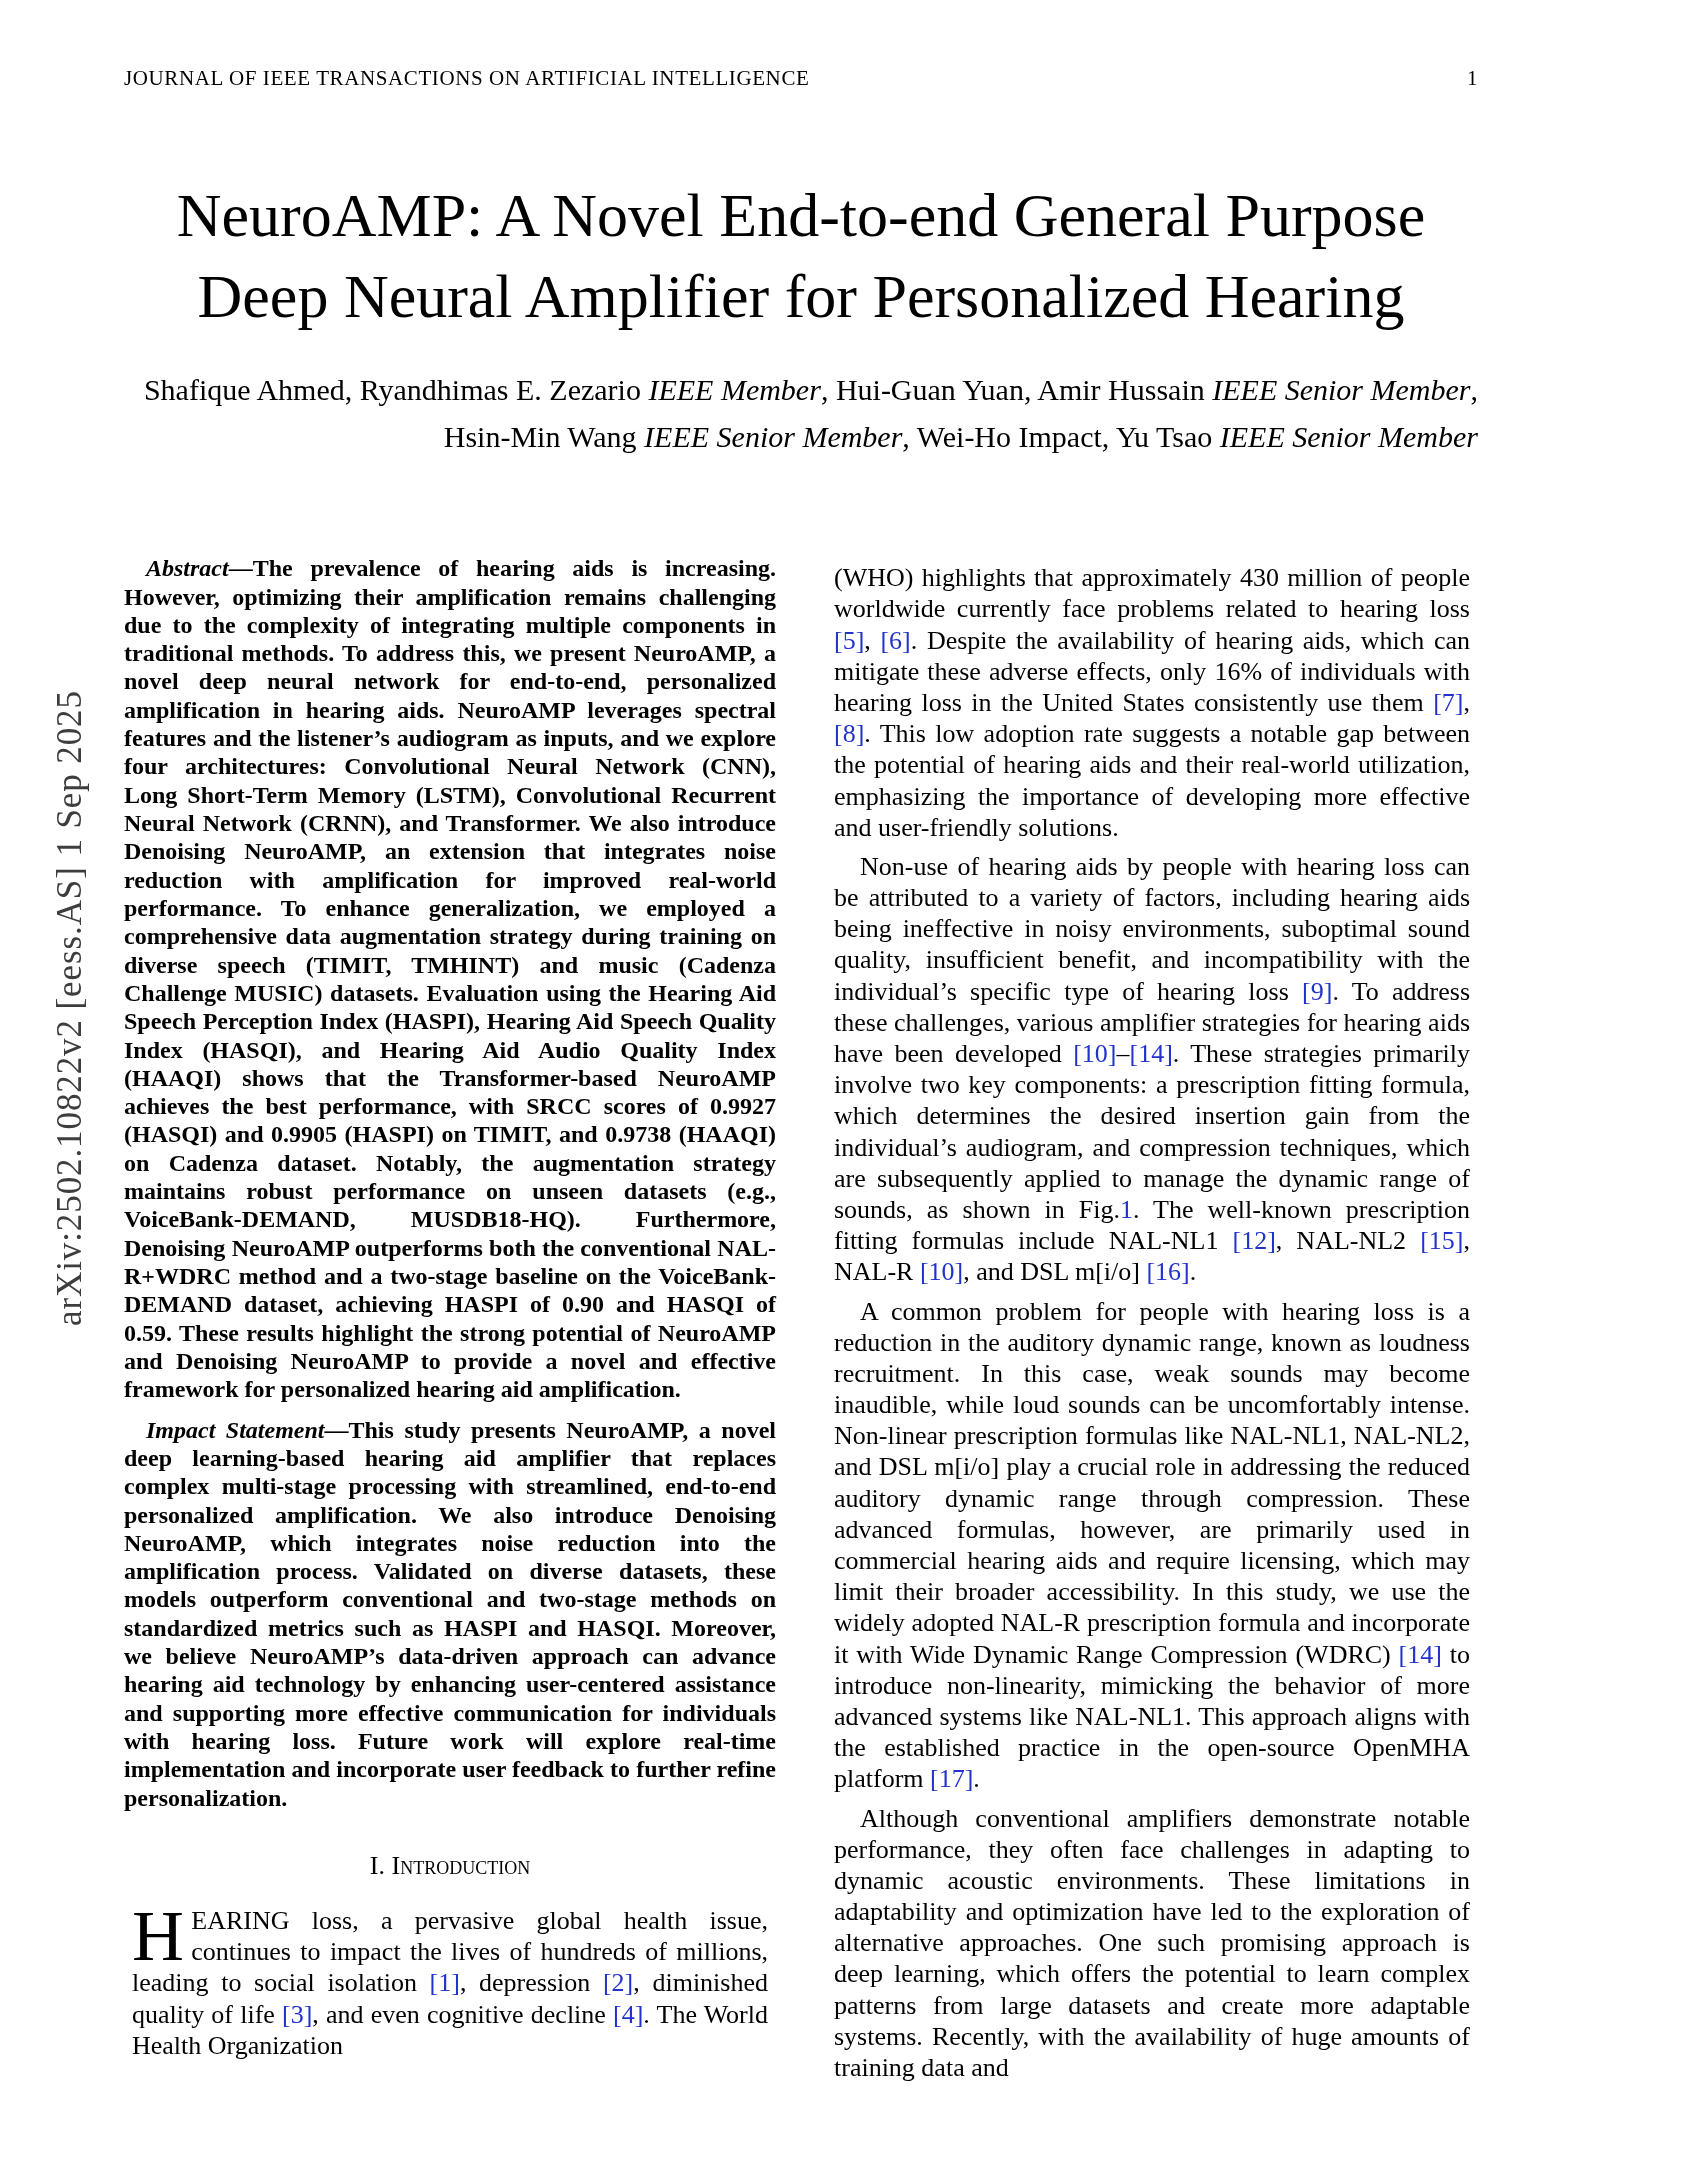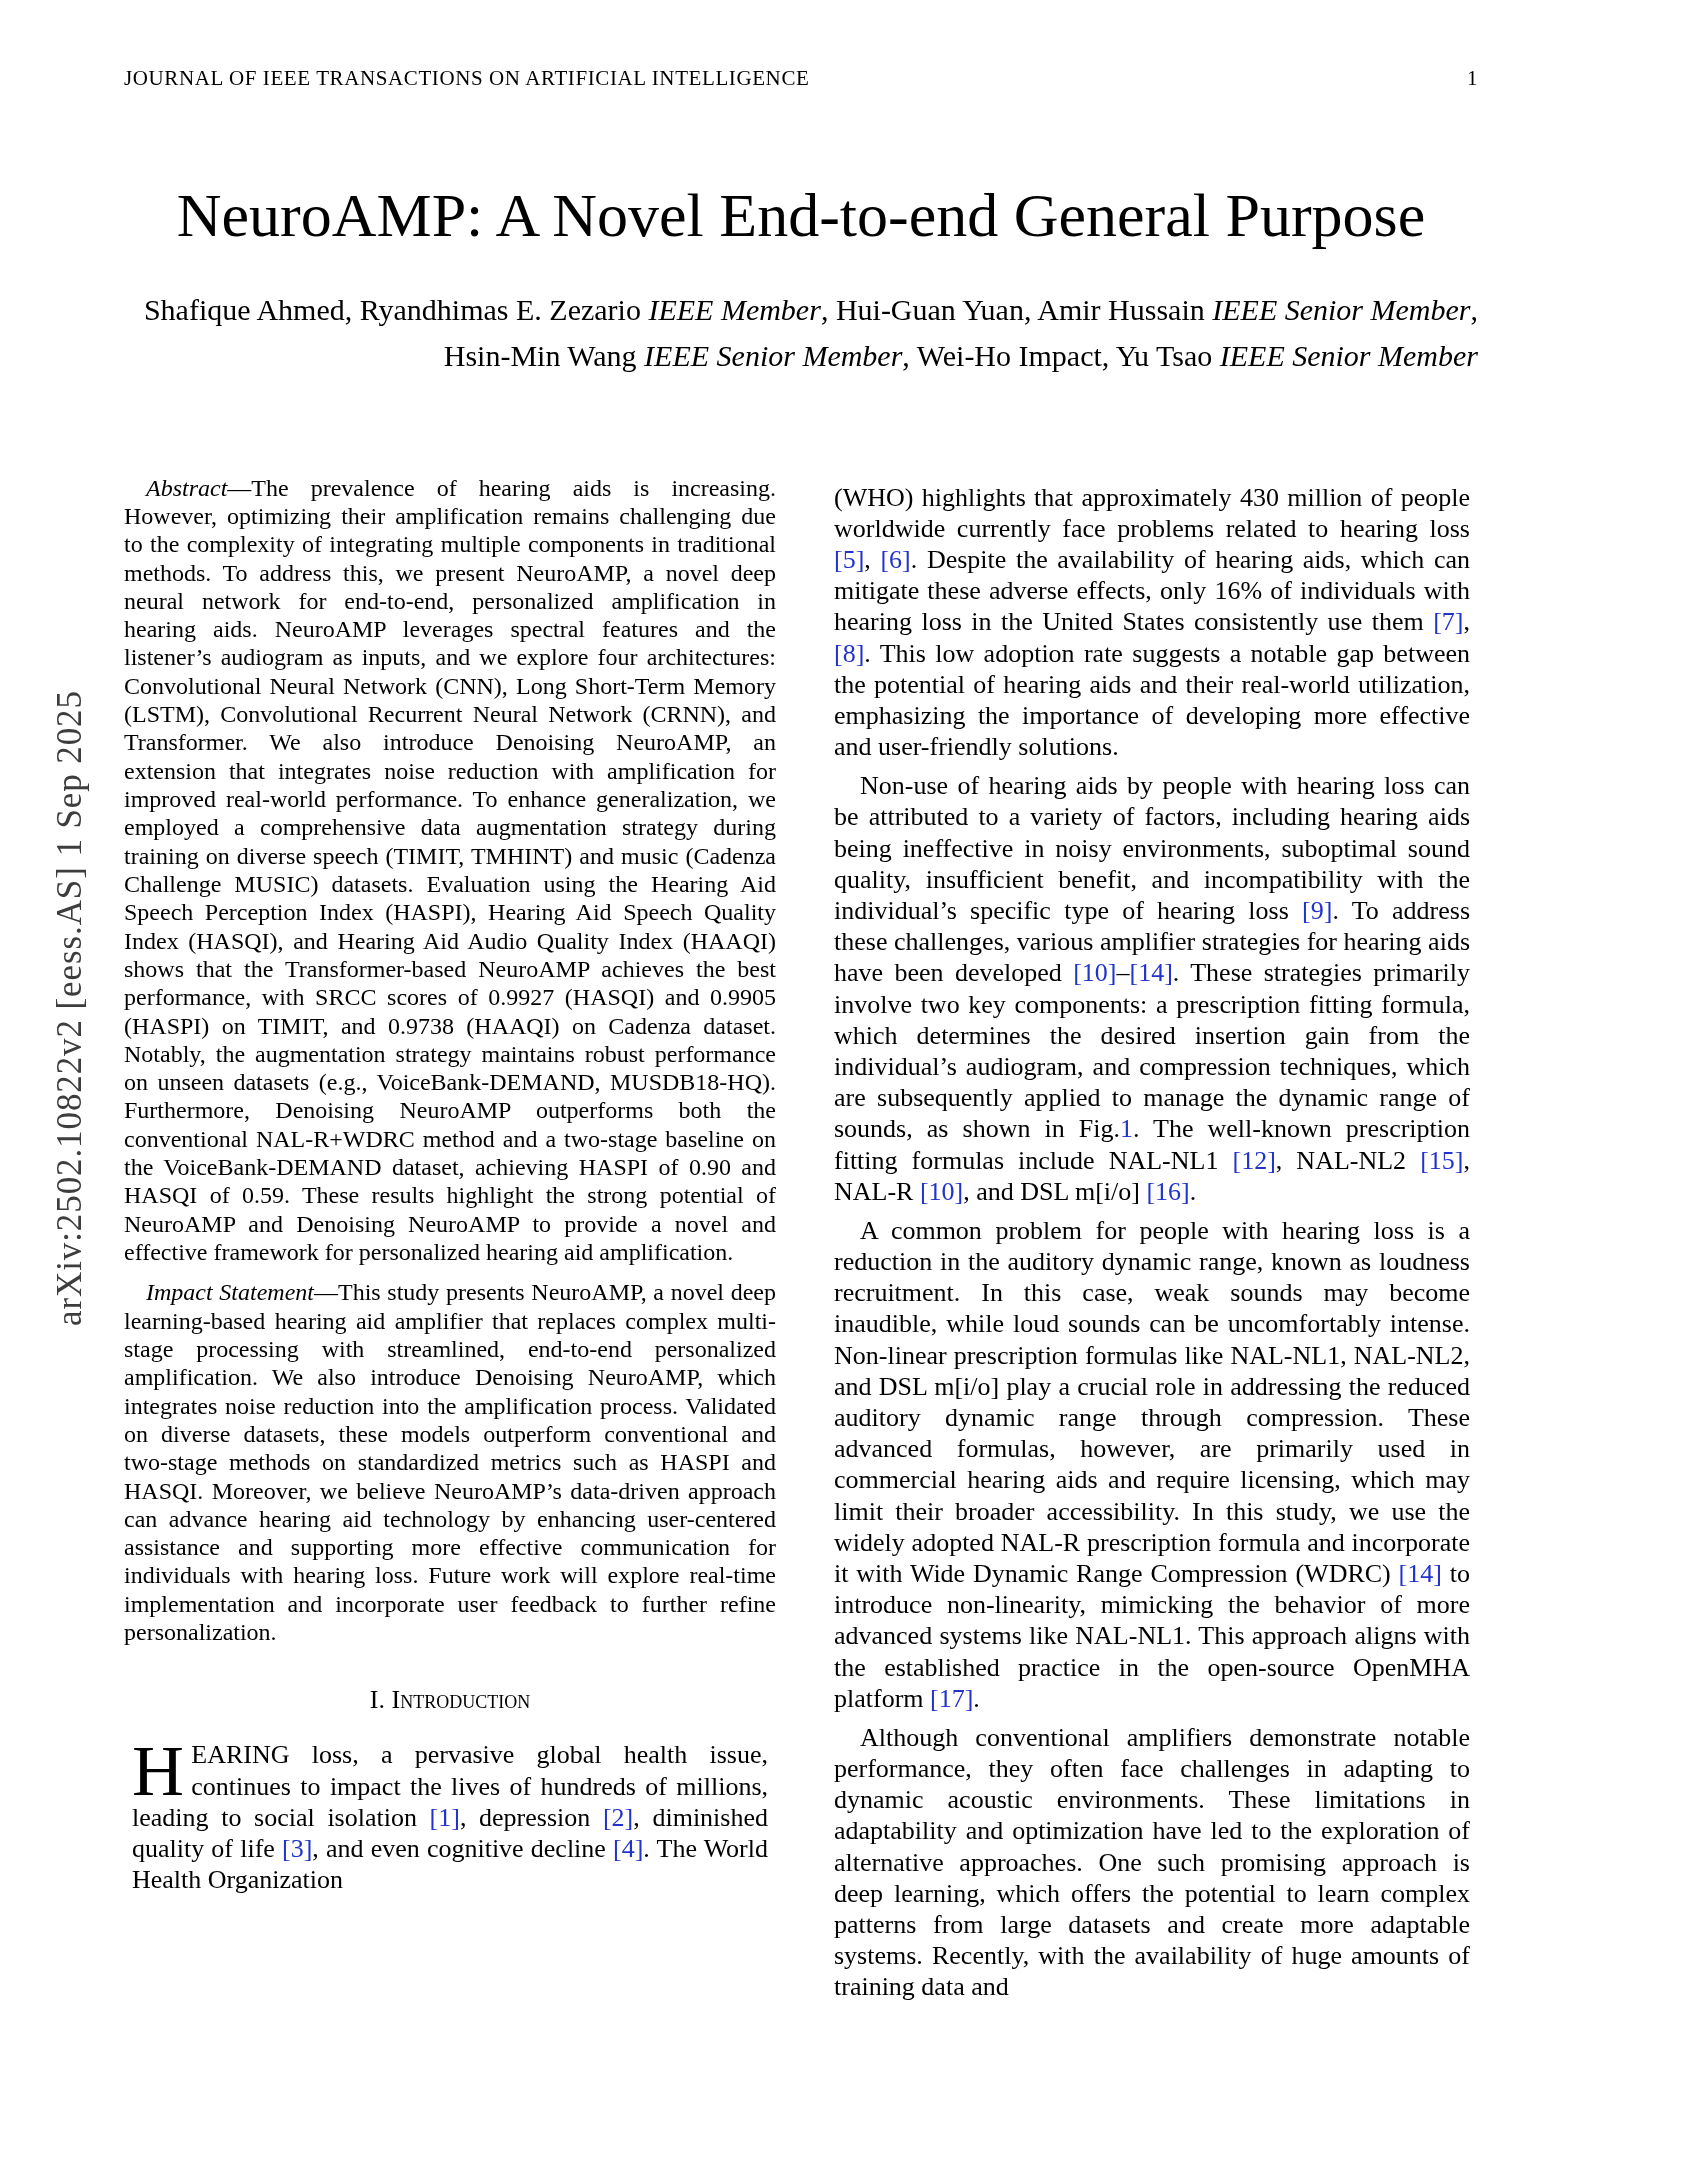--- a/index.html
+++ b/index.html
@@ -46,21 +46,21 @@
     letter-spacing: 0.9px;
     white-space: nowrap;
   }
   .columns {
     display: flex;
     gap: 50px;
     margin-top: 94px;
   }
   .col { flex: 1 1 0; min-width: 0; }
   .abstract-block {
-    font-weight: normal;
+    font-weight: bold;
     font-size: 24px;
     line-height: 1.18;
     text-align: justify;
     text-indent: 22px;
     margin: 0 0 12px 0;
   }
   .lead-label { font-style: italic; }
   .section-heading {
     text-align: center;
     font-weight: normal;
@@ -91,20 +91,21 @@
 
   <header class="running-header">
     <span>JOURNAL OF IEEE TRANSACTIONS ON ARTIFICIAL INTELLIGENCE</span>
     <span>1</span>
   </header>
 
   <div class="arxiv-stamp">arXiv:2502.10822v2  [eess.AS]  1 Sep 2025</div>
 
   <h1 class="paper-title">
     <div>NeuroAMP: A Novel End-to-end General Purpose</div>
+    <div>Deep Neural Amplifier for Personalized Hearing</div>
   </h1>
 
   <div class="authors-block">
     <div class="authors"><span>Shafique Ahmed, Ryandhimas E. Zezario </span><span style="font-style: italic;">IEEE Member</span><span>, Hui-Guan Yuan, Amir Hussain </span><span style="font-style: italic;">IEEE Senior Member</span><span>,</span></div>
     <div class="authors"><span>Hsin-Min Wang </span><span style="font-style: italic;">IEEE Senior Member</span><span>, Wei-Ho Impact, Yu Tsao </span><span style="font-style: italic;">IEEE Senior Member</span></div>
   </div>
 
   <main class="columns">
 
     <section class="col">

